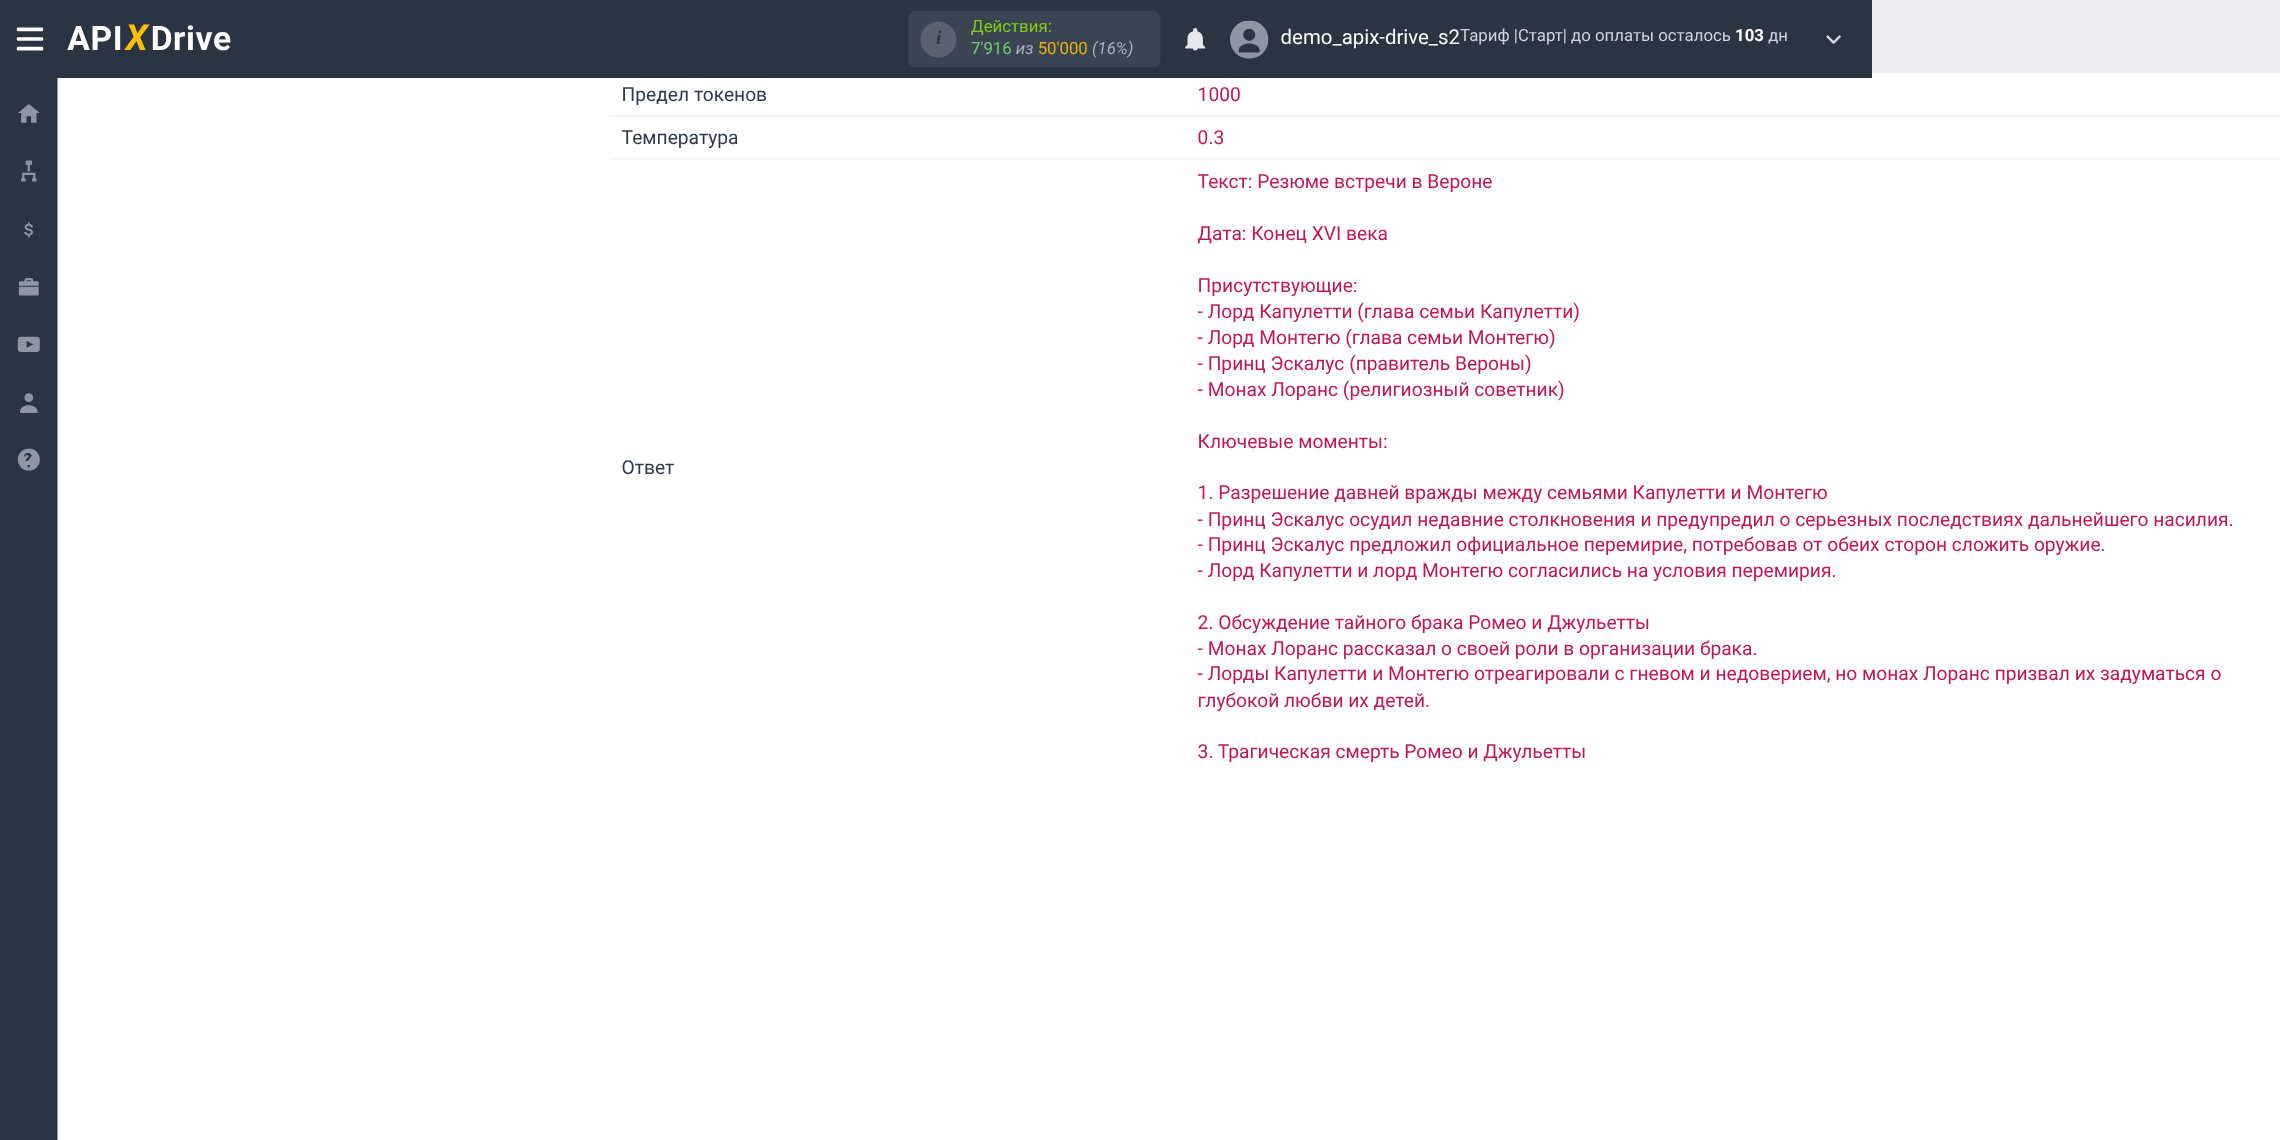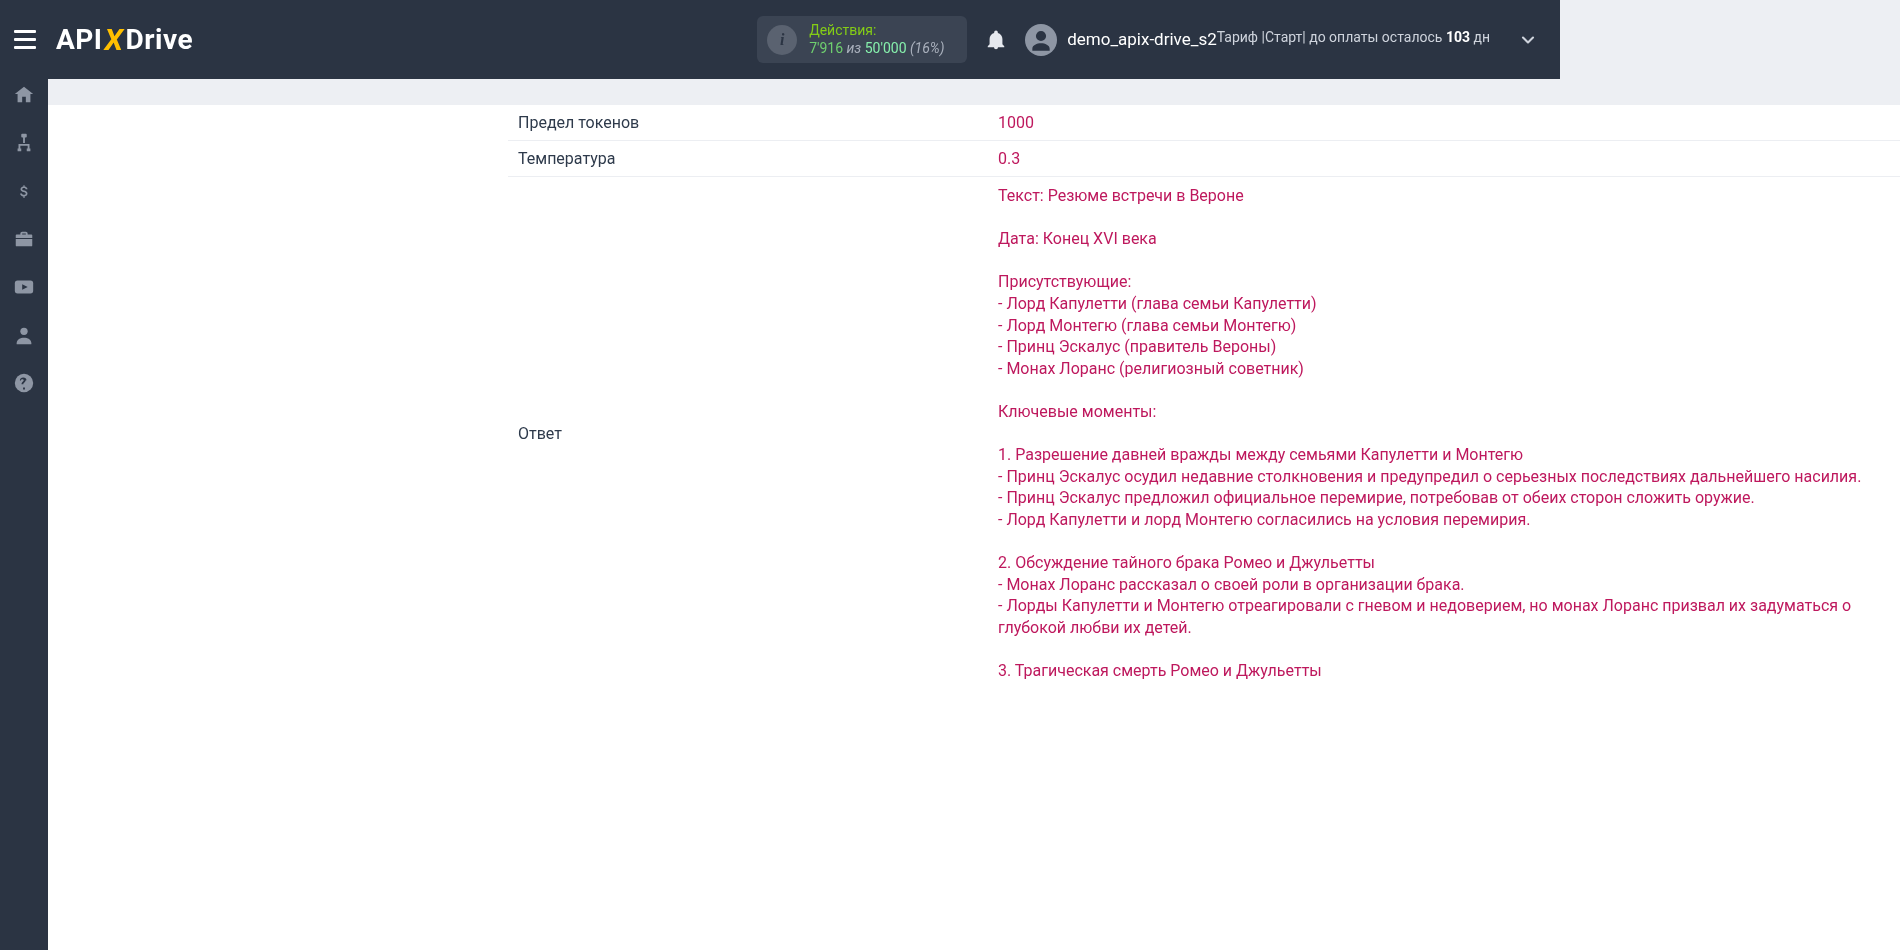--- a/index.html
+++ b/index.html
@@ -7,21 +7,21 @@
   font-family: -apple-system, BlinkMacSystemFont, "Segoe UI", Roboto, "Helvetica Neue", Arial, sans-serif;
   background: #edeff3;
   color: #2e3a4b;
   width: 1560px;
   height: 785px;
   overflow: hidden;
 }
 
 
 .topbar {
-  height: 79px;
+  height: 65px;
   background: #2b3443;
   display: flex;
   align-items: center;
   padding: 0 18px 0 8px;
   gap: 14px;
   position: relative;
   z-index: 10;
 }
 .hamburger {
   width: 34px; height: 34px;
@@ -47,21 +47,21 @@
   width:30px; height:30px; border-radius:50%;
   background:#5a6270; color:#2b3443;
   display:flex; align-items:center; justify-content:center;
   font-weight:700; font-style:italic; font-family:Georgia,serif;
 }
 .actions-text { display:flex; flex-direction:column; line-height:1.25; font-size:14px; }
 .actions-title { color:#84cc16; }
 .actions-count { }
 .actions-count .used { color:#6fcf6f; }
 .actions-count .of { color:#a9b0bc; font-style:italic; }
-.actions-count .limit { color:#86efac; }
+.actions-count .limit { color:#eab308; }
 .actions-count .pct { color:#a9b0bc; font-style:italic; }
 
 .bell-icon, .avatar-icon, .chevron-wrap { color:#e5e8ee; cursor:pointer; display:flex; align-items:center; }
 .avatar-icon svg { }
 
 .user-box { display:flex; align-items:center; gap:10px; }
 .user-text { display:flex; line-height:1.25; }
 .user-name { color:#fff; font-size:17px; }
 .user-tariff { color:#cfd4dd; font-size:14px; }
 .user-tariff .bold { font-weight:700; color:#fff; }
@@ -73,21 +73,21 @@
   position:absolute; top:61px; left:0; bottom:0;
   width:48px; background:#2b3443;
   display:flex; flex-direction:column; align-items:center;
   padding-top:14px; gap:8px;
 }
 .side-item { width:48px; height:40px; display:flex; align-items:center; justify-content:center; color:#8e96a4; cursor:pointer; }
 
 
 .main {
   position:absolute; top:61px; left:48px; right:0; bottom:0;
-  overflow:auto; padding:0 0 0 0;margin-top:44px;
+  overflow:auto; padding:0 0 0 0;
 }
 .content-wrap { display:flex; }
 .left-gutter { width:460px; flex:0 0 460px; }
 .table-area { flex:1; }
 
 table { width:100%; border-collapse:collapse; table-layout:fixed; }
 tr { border-bottom:1px solid #eceef2; }
 tr:last-child { border-bottom:none; }
 td { padding:8px 10px; vertical-align:top; font-size:16px; color:#2e3a4b; }
 td.label { width:480px; }

